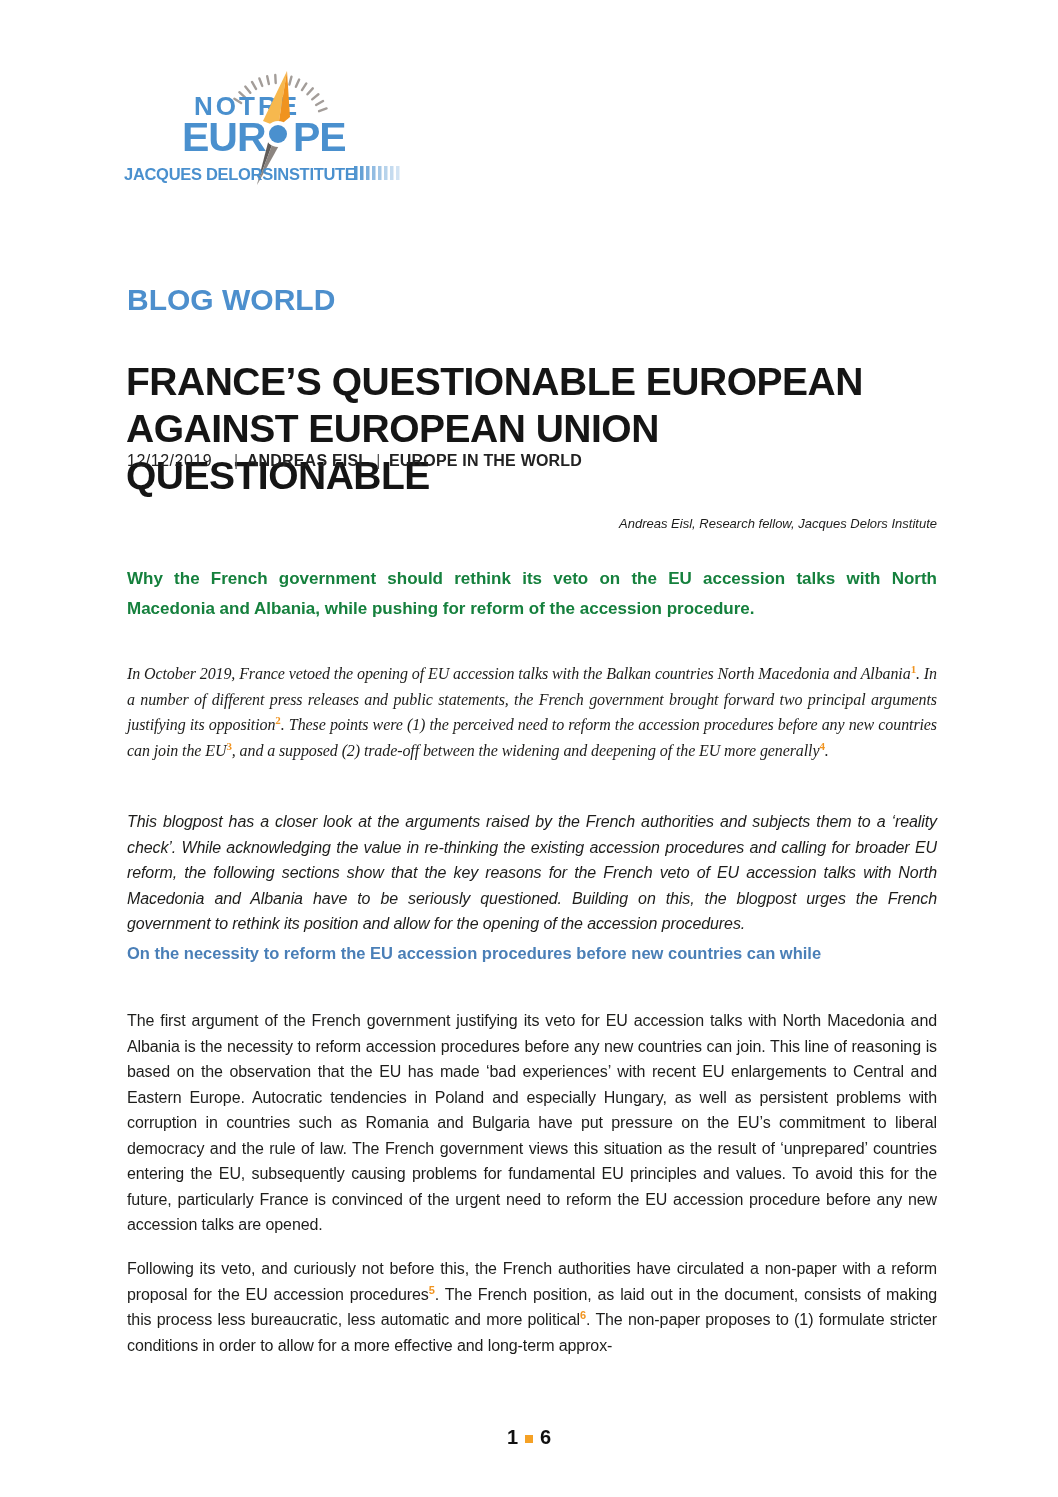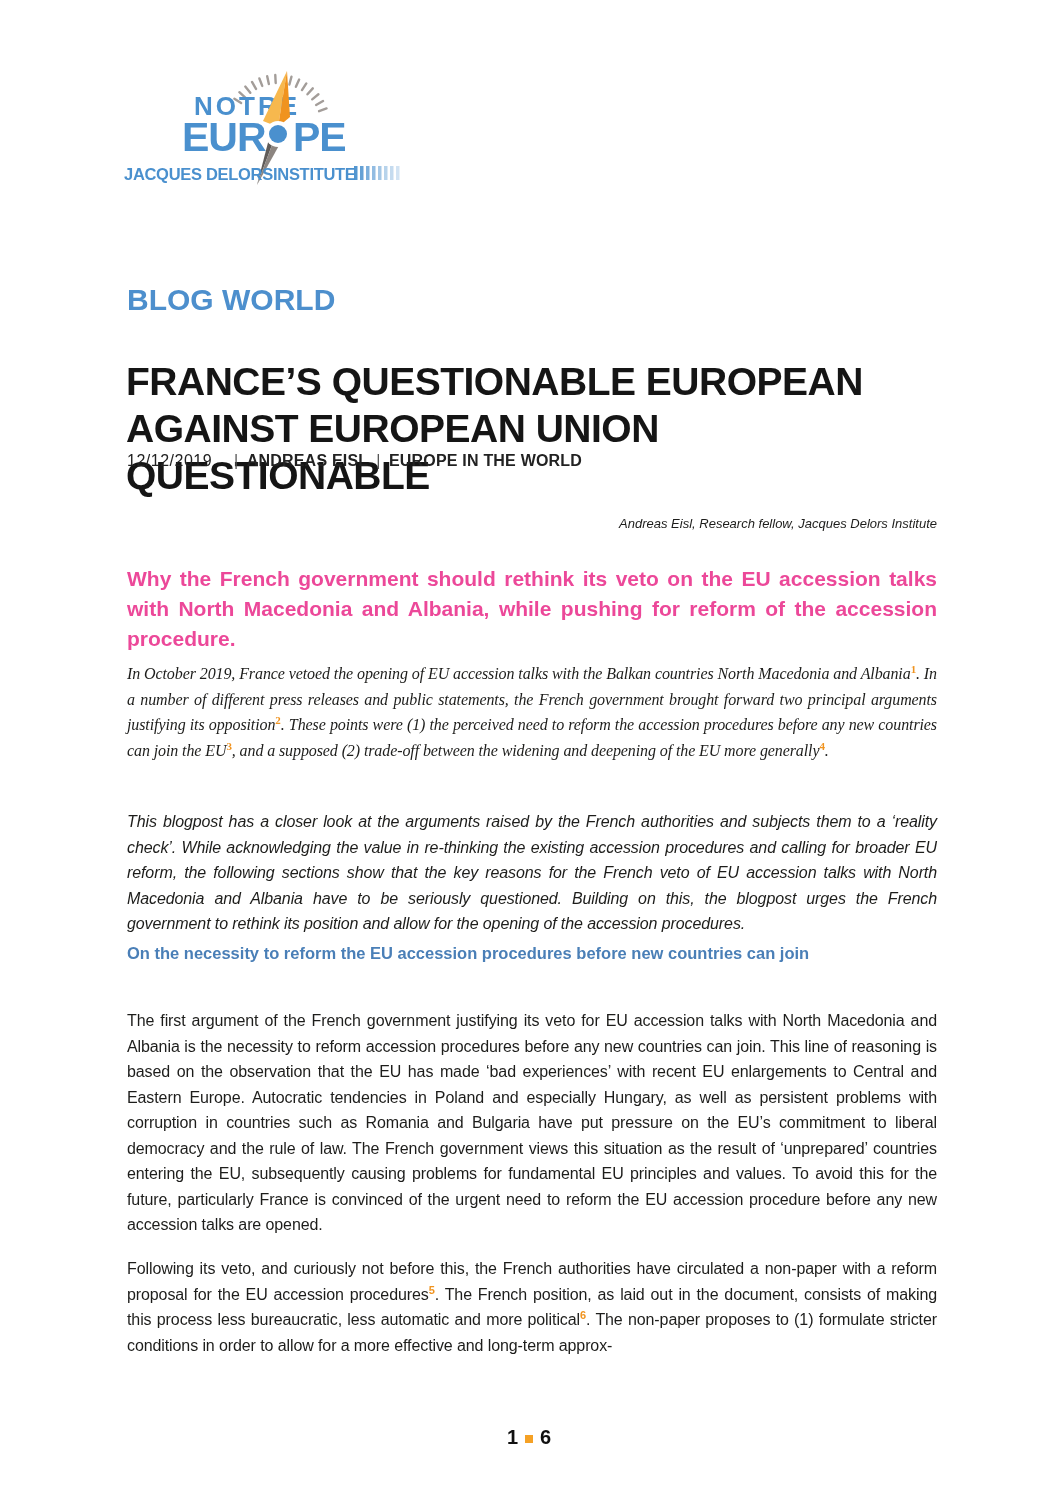--- a/index.html
+++ b/index.html
@@ -28,21 +28,21 @@
   }
   .meta .sep { color:#555; font-weight:normal; padding:0 8px; }
   .meta .sep1 { padding-left:22px; }
   .meta .strong { font-weight:bold; letter-spacing:0.2px; }
   .byline {
     position:absolute; left:127px; top:516px; width:810px;
     text-align:right; font-style:italic; font-size:13px; color:#1d1d1b;
   }
   .lead {
     position:absolute; left:127px; top:564px; width:810px;
-    color:#ec4899; font-weight:bold; font-size:21px; line-height:30px;
+    color:#15803d; font-weight:bold; font-size:17px; line-height:30px;
     text-align:justify;
   }
   .para {
     position:absolute; left:127px; width:810px;
     font-size:16px; line-height:25.5px; text-align:justify;
     letter-spacing:-0.1px;
   }
   .italic { font-style:italic; }
   .p1 { top:645px;font-family:Liberation Serif, serif; }
   .p2 { top:793px; }
@@ -133,21 +133,21 @@
     <span>12/12/2019</span><span class="sep sep1">|</span><span class="strong">ANDREAS EISL</span><span class="sep">|</span><span class="strong">EUROPE IN THE WORLD</span>
   </div>
 
   <div class="byline">Andreas Eisl, Research fellow, Jacques Delors Institute</div>
 
   <div class="lead">Why the French government should rethink its veto on the EU accession talks with North Macedonia and Albania, while pushing for reform of the accession procedure.</div>
 
   <p class="para italic p1"><span>In October 2019, France vetoed the opening of EU accession talks with the Balkan countries North Macedonia and Albania</span><sup class="fnref">1</sup><span>. In a number of different press releases and public statements, the French government brought forward two principal arguments justifying its opposition</span><sup class="fnref">2</sup><span>. These points were (1) the perceived need to reform the accession procedures before any new countries can join the EU</span><sup class="fnref">3</sup><span>, and a supposed (2) trade-off between the widening and deepening of the EU more generally</span><sup class="fnref">4</sup><span>.</span></p>
   <p class="para italic p2"><span>This blogpost has a closer look at the arguments raised by the French authorities and subjects them to a ‘reality check’. While acknowledging the value in re-thinking the existing accession procedures and calling for broader EU reform, the following sections show that the key reasons for the French veto of EU accession talks with North Macedonia and Albania have to be seriously questioned. Building on this, the blogpost urges the French government to rethink its position and allow for the opening of the accession procedures.</span></p>
 
-  <div class="section-heading">On the necessity to reform the EU accession procedures before new countries can join</div>
+  <div class="section-heading">On the necessity to reform the EU accession procedures before new countries can while</div>
 
   <p class="para p3"><span>The first argument of the French government justifying its veto for EU accession talks with North Macedonia and Albania is the necessity to reform accession procedures before any new countries can join. This line of reasoning is based on the observation that the EU has made ‘bad experiences’ with recent EU enlargements to Central and Eastern Europe. Autocratic tendencies in Poland and especially Hungary, as well as persistent problems with corruption in countries such as Romania and Bulgaria have put pressure on the EU’s commitment to liberal democracy and the rule of law. The French government views this situation as the result of ‘unprepared’ countries entering the EU, subsequently causing problems for fundamental EU principles and values. To avoid this for the future, particularly France is convinced of the urgent need to reform the EU accession procedure before any new accession talks are opened.</span></p>
   <p class="para p4"><span>Following its veto, and curiously not before this, the French authorities have circulated a non-paper with a reform proposal for the EU accession procedures</span><sup class="fnref">5</sup><span>. The French position, as laid out in the document, consists of making this process less bureaucratic, less automatic and more political</span><sup class="fnref">6</sup><span>. The non-paper proposes to (1) formulate stricter conditions in order to allow for a more effective and long-term approx-</span></p>
 
   <div class="footer">
     <span>1</span><span class="pagesep"></span><span>6</span>
   </div>
 
 </div>
 

